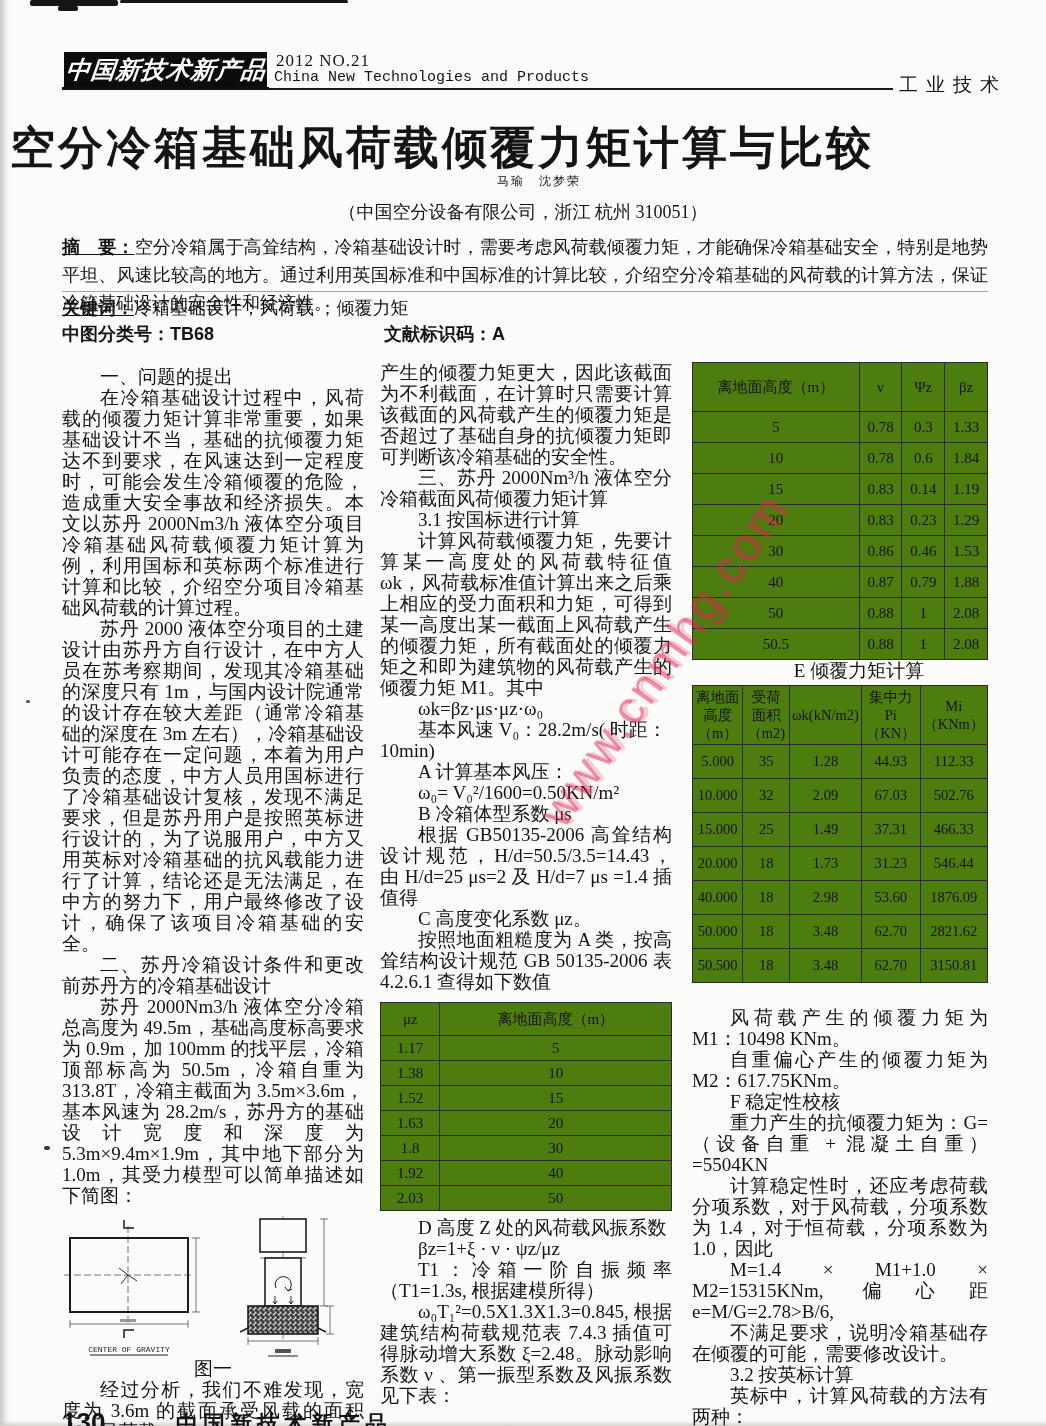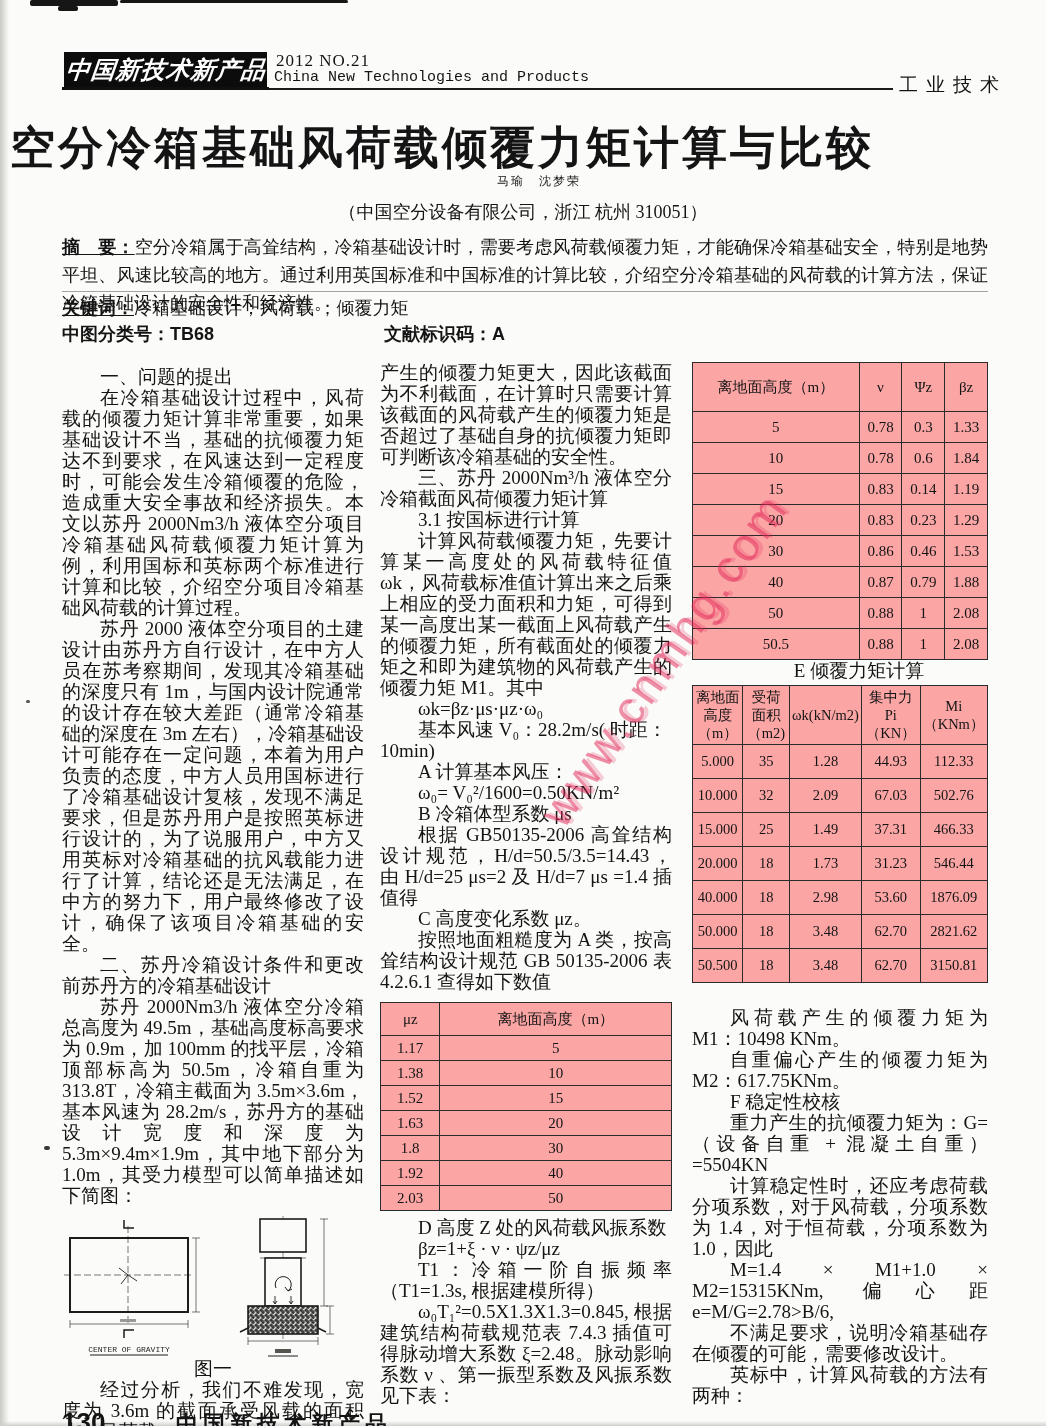--- a/index.html
+++ b/index.html
@@ -47,21 +47,21 @@
   .clcline .gap{display:inline-block;width:170px;}
   
   .col{position:absolute;font-size:19px;line-height:21px;text-align:justify;}
   .col p{margin:0;text-indent:2em;}
   .col p.noindent{text-indent:0;}
   .col p.formula{text-indent:2em;text-align:left;}
   .col-1{left:62px;top:366px;width:302px;}
   .col-2{left:380px;top:362px;width:292px;}
   .col-3{left:692px;top:362px;width:296px;}
   
-  table{border-collapse:collapse;width:100%;background:#fca5a5;}
+  table{border-collapse:collapse;width:100%;background:#4d7c0f;}
   th,td{border:1.6px solid #2b2b2b;text-align:center;font-weight:normal;padding:1px 2px;}
   .tbl-uz{margin:10px 0 6px 0;}
   .tbl-uz th{height:30px;font-size:15px;}
   .tbl-uz td{height:22px;font-size:15px;}
   .tbl-wind th{height:46px;font-size:15px;line-height:1.25;}
   .tbl-wind td{height:28px;font-size:15px;}
   .tbl-mom{margin-top:4px;}
   .tbl-mom th{height:56px;font-size:14.5px;line-height:1.25;}
   .tbl-mom td{height:31px;font-size:14.5px;}
   .tbl-title{margin:46px 0 6px 0;text-align:center;font-size:19px;text-indent:0;}
@@ -350,20 +350,21 @@
         </tbody>
       </table>
     <div class="col3-text">
       <p>风荷载产生的倾覆力矩为 M1：10498 KNm。</p>
       <p>自重偏心产生的倾覆力矩为 M2：617.75KNm。</p>
       <p>F 稳定性校核</p>
       <p>重力产生的抗倾覆力矩为：G=（设备自重 + 混凝土自重）=5504KN</p>
       <p>计算稳定性时，还应考虑荷载分项系数，对于风荷载，分项系数为 1.4，对于恒荷载，分项系数为 1.0，因此</p>
       <p>M=1.4 × M1+1.0 × M2=15315KNm, 偏心距 e=M/G=2.78&gt;B/6,</p>
       <p>不满足要求，说明冷箱基础存在倾覆的可能，需要修改设计。</p>
+      <p>3.2 按英标计算</p>
       <p>英标中，计算风荷载的方法有两种：</p>
     </div>
   </div>
 
   <div class="watermark">www.cnmhg.com</div>
 
   <div class="footer-page">130</div>
   <div class="footer-jrn">中国新技术新产品</div>
 
 </div>

